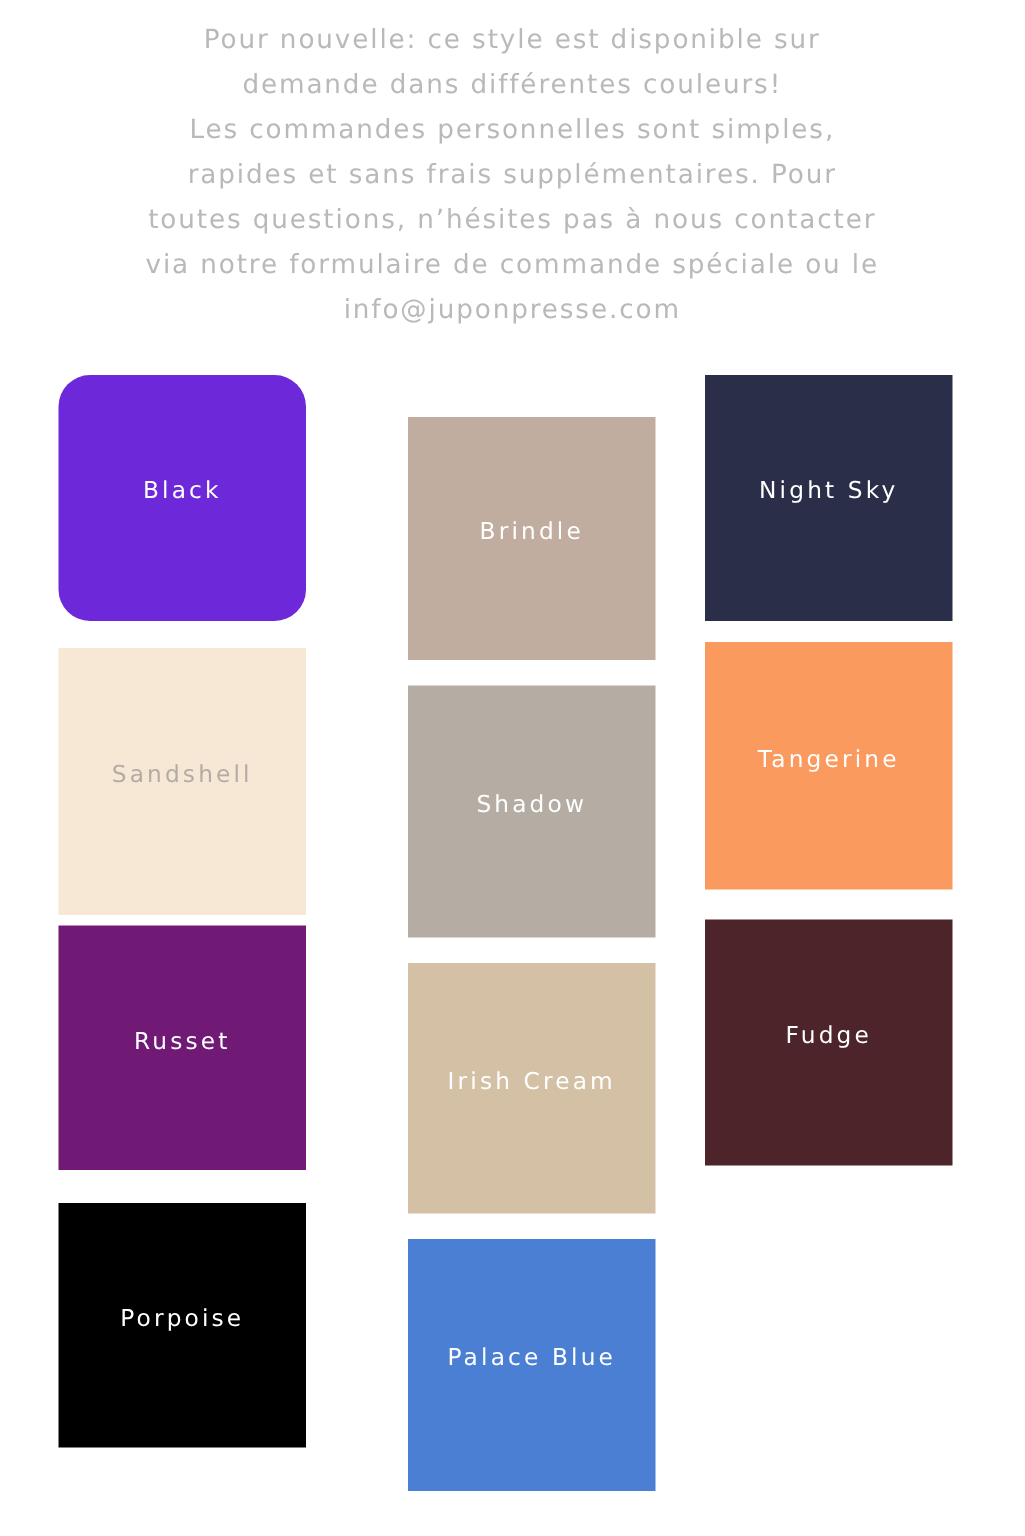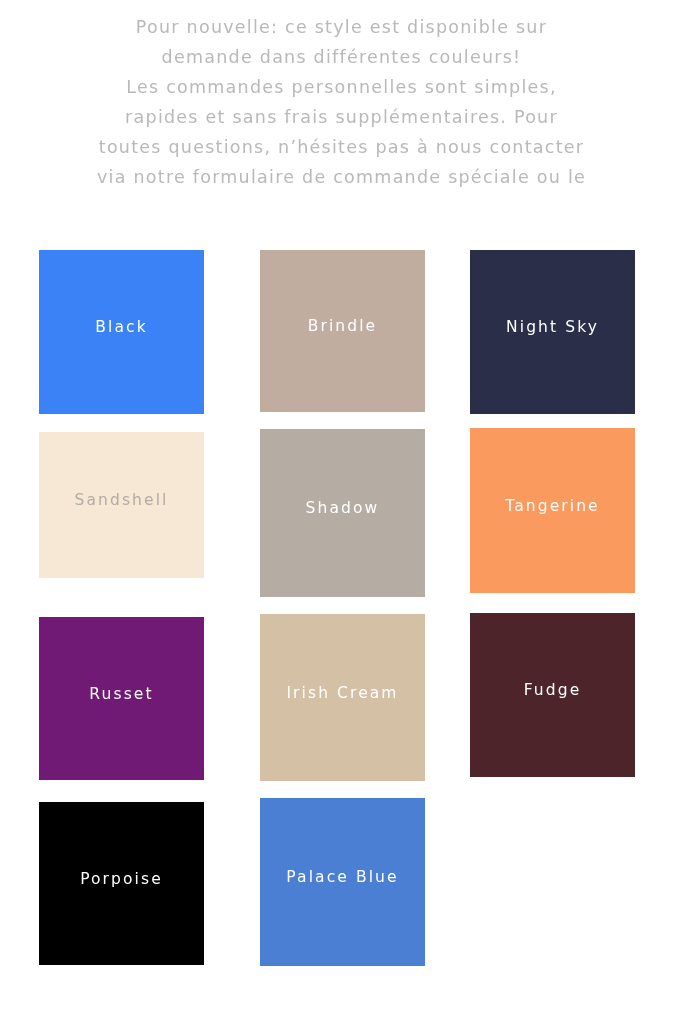--- a/index.html
+++ b/index.html
@@ -53,39 +53,39 @@
   .swatch {
     position: absolute;
     width: 165px;
     height: 164px;
     box-sizing: border-box;
     display: flex;
     align-items: center;
     justify-content: center;
   }
   .swatch.col0 { left: 39px; }
-  .swatch.col1 { left: 260px; }
+  .swatch.col1 { left: 272px; margin-top: 28px; }
   .swatch.col2 { left: 470px; }
 
   .swatch .label {
     font-size: 15.5px;
     letter-spacing: 2.1px;
     line-height: 1;
     text-align: center;
     font-weight: 400;
     white-space: nowrap;
     pointer-events: none;
   }
 
   
   .r0 .col0 { top: 7px; height: 164px; }
   .r0 .col1 { top: 7px; height: 162px; }
   .r0 .col2 { top: 7px; height: 164px; }
 
-  .r1 .col0 { top: 4px; height: 146px; }
+  .r1 .col0 { top: 4px; height: 178px; }
   .r1 .col1 { top: 1px; height: 168px; }
   .r1 .col2 { top: 0px;  height: 165px; }
 
   .r2 .col0 { top: 4px; height: 163px; }
   .r2 .col1 { top: 1px; height: 167px; }
   .r2 .col2 { top: 0px; height: 164px; }
 
   .r3 .col0 { top: 4px; height: 163px; }
   .r3 .col1 { top: 0px; height: 168px; }
 
@@ -100,26 +100,27 @@
 
 <div class="page" style="background-color: rgb(255, 255, 255);">
 
   <div class="intro" style="color: rgb(185, 185, 185);">
     <span class="intro-line">Pour nouvelle: ce style est disponible sur</span>
     <span class="intro-line">demande dans différentes couleurs!</span>
     <span class="intro-line">Les commandes personnelles sont simples,</span>
     <span class="intro-line">rapides et sans frais supplémentaires. Pour</span>
     <span class="intro-line">toutes questions, n’hésites pas à nous contacter</span>
     <span class="intro-line">via notre formulaire de commande spéciale ou le</span>
+    <span class="intro-line">info@juponpresse.com</span>
   </div>
 
   <div class="grid">
 
     <div class="row r0">
-      <div class="swatch col0" style="background-color: #3b82f6;">
+      <div class="swatch col0" style="background-color: #6d28d9; border-radius: 21px;">
         <span class="label" style="color: rgb(255, 255, 255);">Black</span>
       </div>
       <div class="swatch col1" style="background-color: rgb(192, 173, 159);">
         <span class="label" style="color: rgb(255, 255, 255);">Brindle</span>
       </div>
       <div class="swatch col2" style="background-color: rgb(42, 46, 72);">
         <span class="label" style="color: rgb(255, 255, 255);">Night Sky</span>
       </div>
     </div>
 

